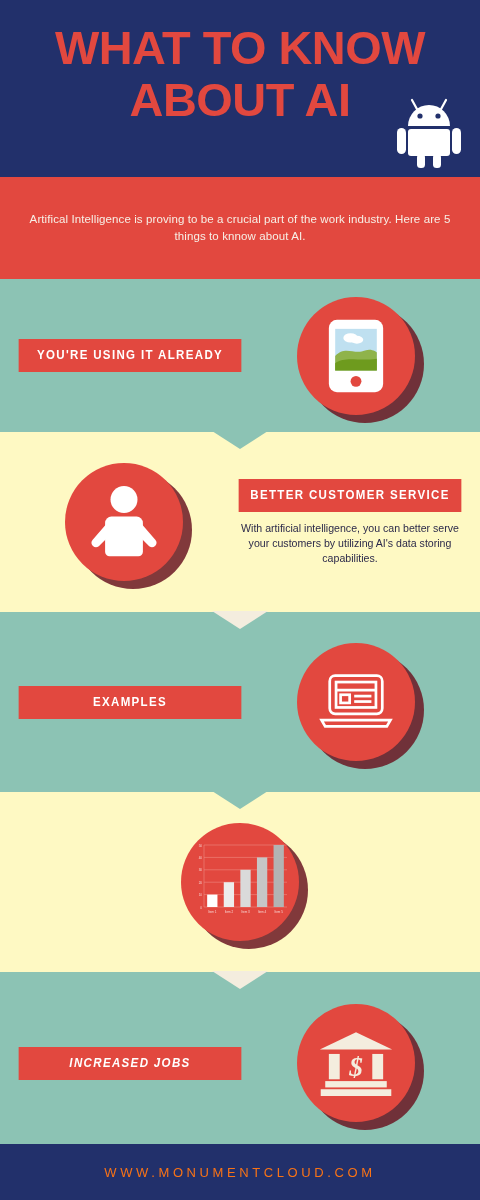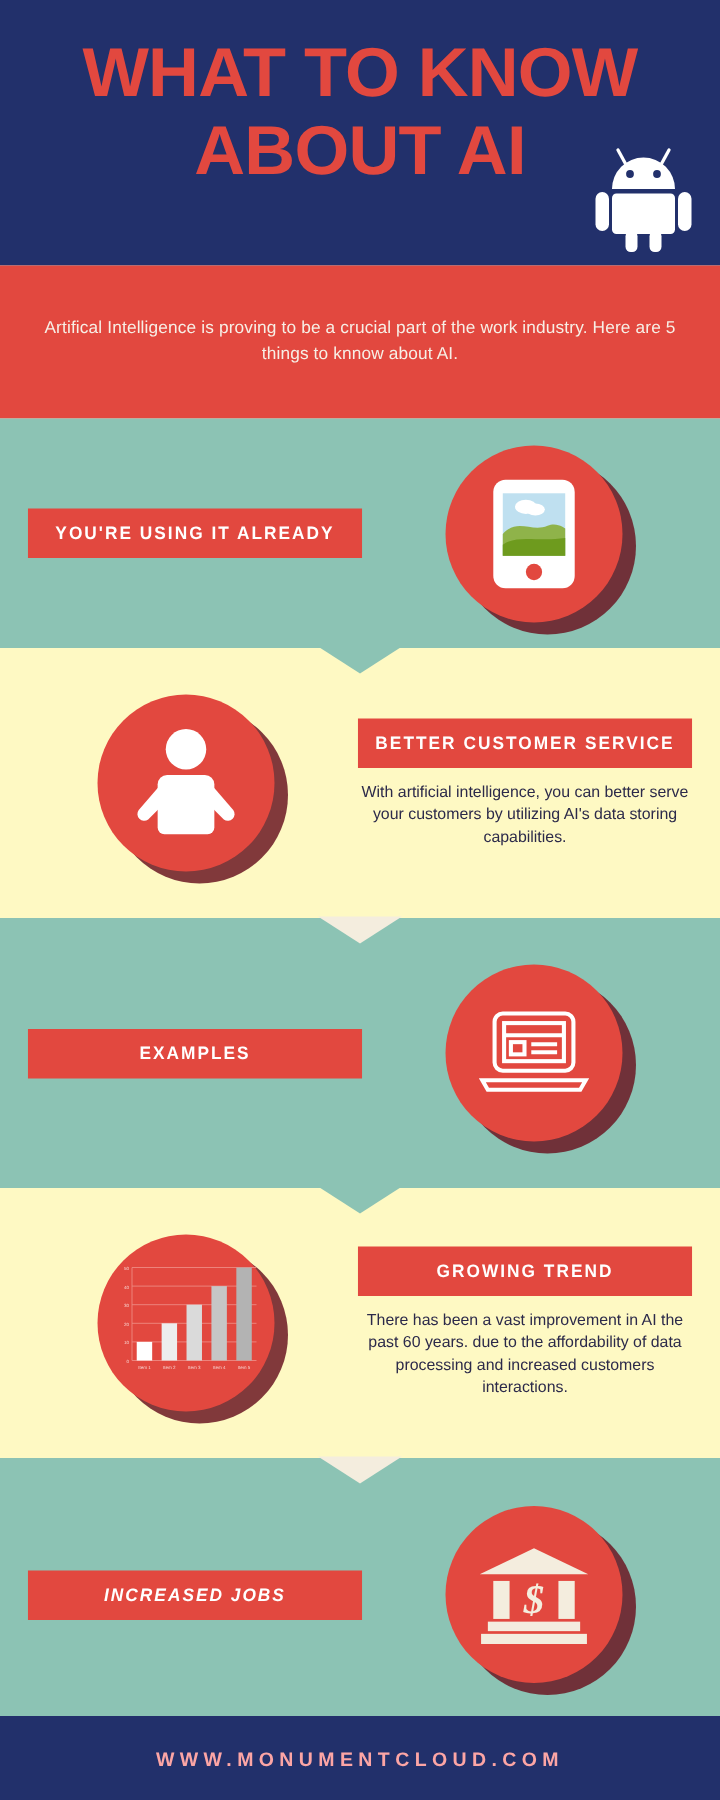--- a/index.html
+++ b/index.html
@@ -163,22 +163,22 @@
     position:absolute;
     left:0; bottom:0;
     width:480px;
     height:56px;
     background:#22306B;
     display:flex;
     align-items:center;
     justify-content:center;
   }
   .footer span{
-    color:#fca5a5;
-    font-weight:bold;
+    color:#f97316;
+    font-weight:normal;
     font-size:13px;
     letter-spacing:3.6px;
   }
 
   
   .mini-chart text{ font-family:"Liberation Sans", sans-serif; }
 </style>
 </head>
 <body>
 
@@ -315,24 +315,20 @@
                 <rect x="50.354" y="30.800000000000004" width="10.292000000000002" height="37.199999999999996" fill="#DADADA"></rect>
                 <text x="55.5" y="73.5" text-anchor="middle" font-size="3" fill="#F7D6D2">Item 3</text>
                 <rect x="66.95400000000001" y="18.4" width="10.292000000000002" height="49.6" fill="#C6C6C6"></rect>
                 <text x="72.10000000000001" y="73.5" text-anchor="middle" font-size="3" fill="#F7D6D2">Item 4</text>
                 <rect x="83.554" y="6" width="10.292000000000002" height="62" fill="#B3B3B3"></rect>
                 <text x="88.7" y="73.5" text-anchor="middle" font-size="3" fill="#F7D6D2">Item 5</text>
               </svg>
           </div>
         </div>
       </div>
-      <div class="col-text">
-        <div class="badge">GROWING TREND</div>
-        <p class="body-text">There has been a vast improvement in AI the past 60 years. due to the affordability of data processing and increased customers interactions.</p>
-      </div>
     </div>
     <div class="notch cream-notch"></div>
   </div>
 
   <div class="section teal" style="height:182px;font-style:italic;">
     <div class="row">
       <div class="col-text">
         <div class="badge">INCREASED JOBS</div>
       </div>
       <div class="col-icon">

